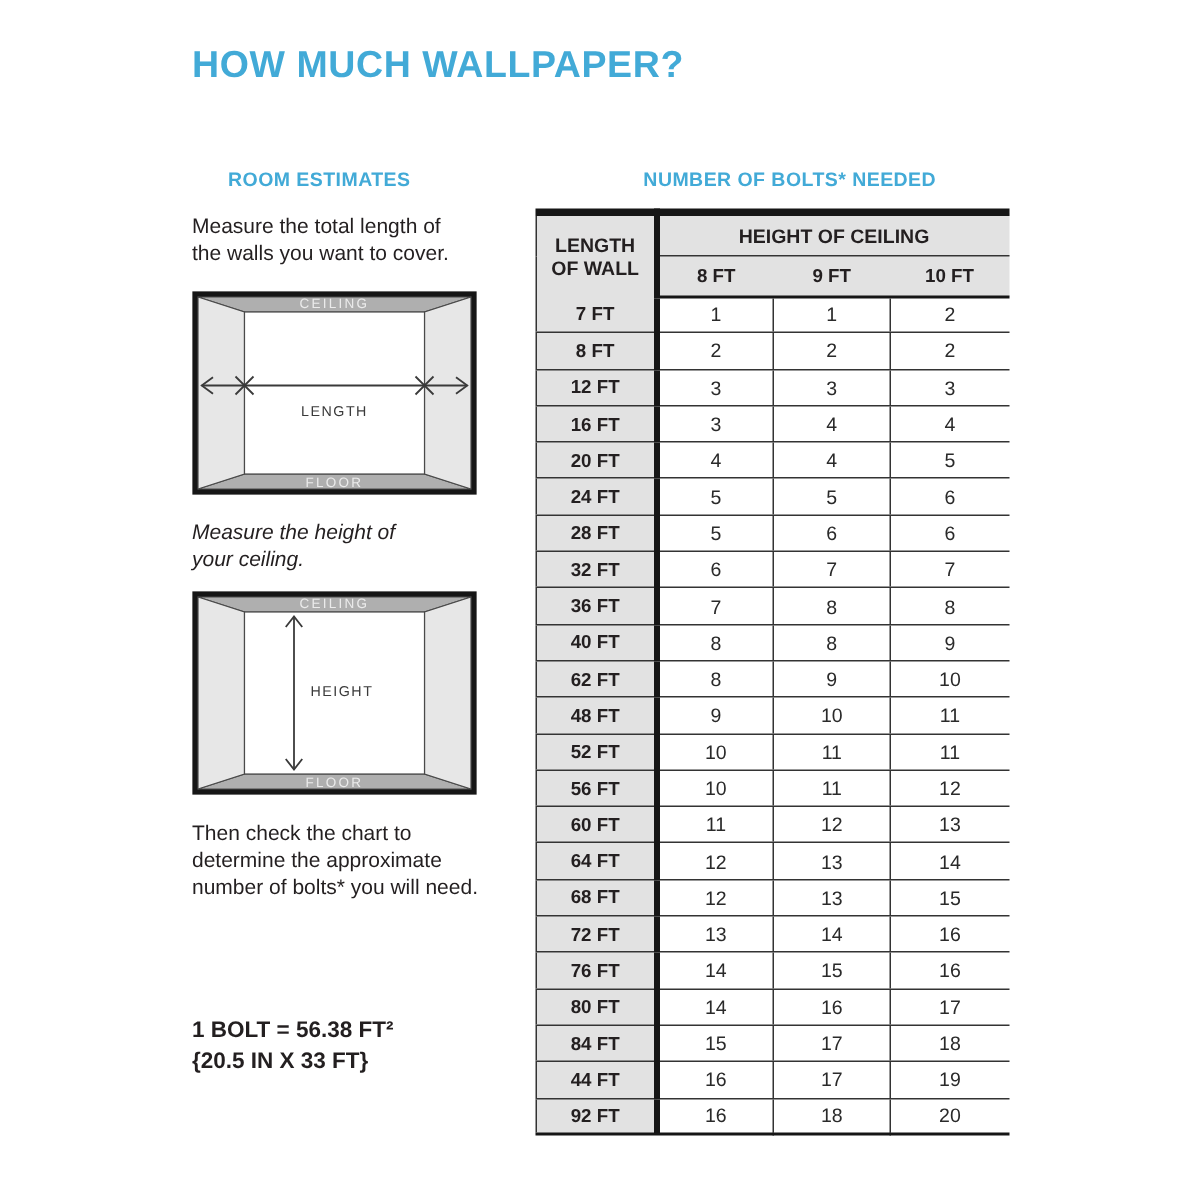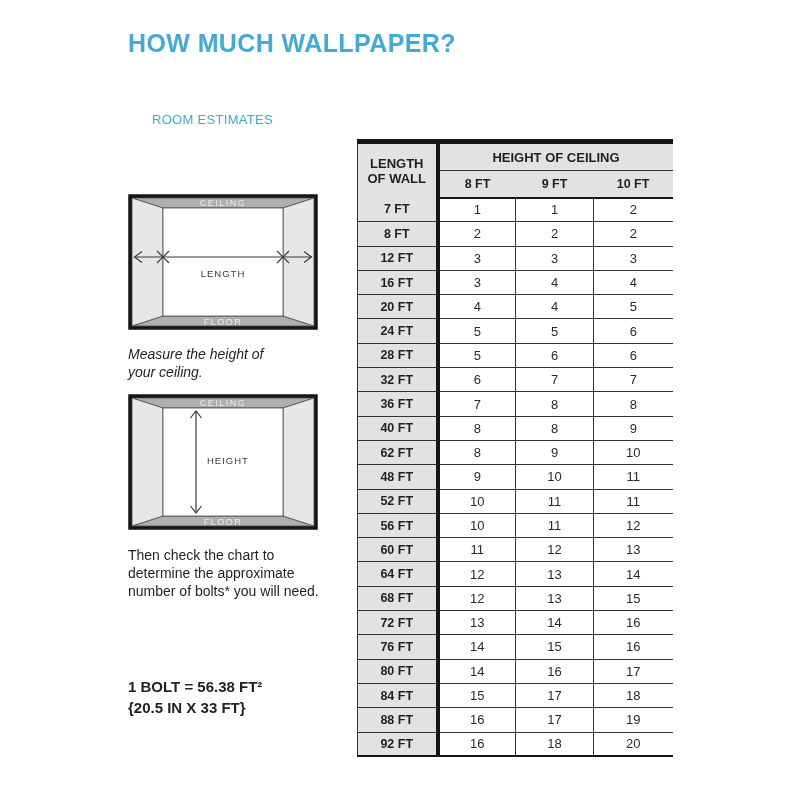--- a/index.html
+++ b/index.html
@@ -14,21 +14,21 @@
     --border-black:#161616;
   }
   *{margin:0;padding:0;box-sizing:border-box;}
   html,body{width:800px;height:800px;background:#ffffff;
     font-family:"Liberation Sans",sans-serif;color:var(--ink);}
   .page{position:relative;width:800px;height:800px;background:#fff;overflow:hidden;}
 
   .title{position:absolute;left:128px;top:29px;font-size:25px;font-weight:bold;
     color:var(--accent);letter-spacing:.4px;}
 
-  .section-heading{font-size:13px;font-weight:normal;color:var(--accent);letter-spacing:.3px;padding-left:24px;}
+  .section-heading{font-size:13px;font-weight:bold;color:var(--accent);letter-spacing:.3px;padding-left:24px;}
   .left-heading{position:absolute;left:128px;top:112px;}
 
   .step{position:absolute;left:128px;font-size:14px;line-height:18px;
     white-space:pre-line;color:var(--ink);}
   .step1{top:141px;}
   .step2{top:345px;font-style:italic;}
   .step3{top:546px;}
 
   .diagram{position:absolute;left:128px;}
   .diagram1{top:194px;}
@@ -72,20 +72,22 @@
 </style>
 </head>
 <body>
 
 <div class="page">
 
   <h1 class="title">HOW MUCH WALLPAPER?</h1>
 
   <h2 class="section-heading left-heading">ROOM ESTIMATES</h2>
 
+  <p class="step step1">Measure the total length of
+the walls you want to cover.</p>
 
   <svg class="diagram diagram1" width="190" height="136" viewBox="0 0 190 136">
     <rect class="outer-frame" x="2.5" y="2.5" width="185" height="131"></rect>
     <polygon class="panel-band" points="4,4 186,4 155,14 35,14"></polygon>
     <polygon class="panel-band" points="4,132 186,132 155,122 35,122"></polygon>
     <polygon class="panel-wall" points="4,4 35,14 35,122 4,132"></polygon>
     <polygon class="panel-wall" points="186,4 155,14 155,122 186,132"></polygon>
     <rect class="room-opening" x="35" y="14" width="120" height="108"></rect>
     <text class="band-text" x="95" y="11.5" text-anchor="middle">CEILING</text>
     <text class="band-text" x="95" y="130.5" text-anchor="middle">FLOOR</text>
@@ -122,20 +124,21 @@
   <p class="step step3">Then check the chart to
 determine the approximate
 number of bolts* you will need.</p>
 
 
   <div class="bolt-note">
     <div>1 BOLT = 56.38 FT²</div>
     <div>{20.5 IN X 33 FT}</div>
   </div>
 
+  <h2 class="section-heading table-heading">NUMBER OF BOLTS* NEEDED</h2>
 
   <table class="bolts-table">
     <colgroup>
       <col style="width:80px">
         <col style="width:78px">
         <col style="width:78px">
         <col style="width:79px">
     </colgroup>
     <thead>
       <tr class="row1">
@@ -270,21 +273,21 @@
           <td>16</td>
           <td>17</td>
         </tr>
         <tr>
           <th>84 FT</th>
           <td>15</td>
           <td>17</td>
           <td>18</td>
         </tr>
         <tr>
-          <th>88 FT</th>
+          <th>44 FT</th>
           <td>16</td>
           <td>17</td>
           <td>19</td>
         </tr>
         <tr>
           <th>92 FT</th>
           <td>16</td>
           <td>18</td>
           <td>20</td>
         </tr>

